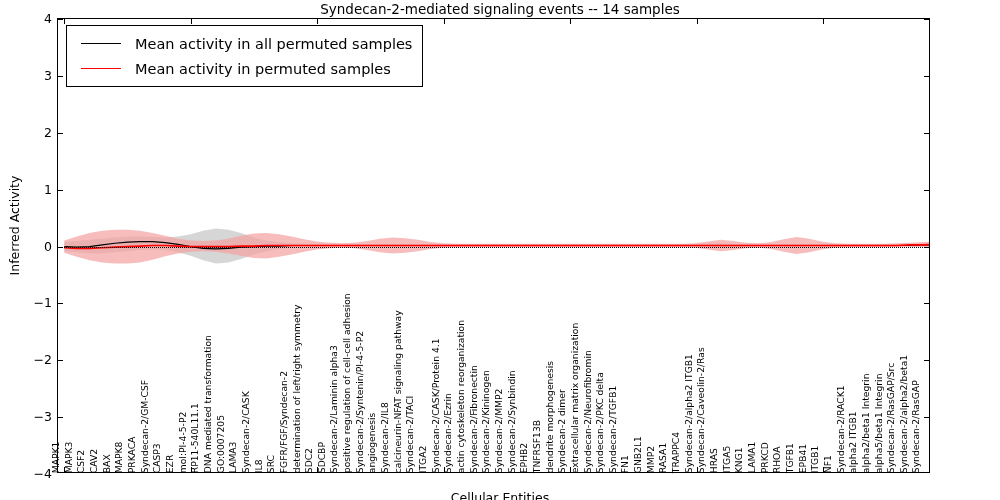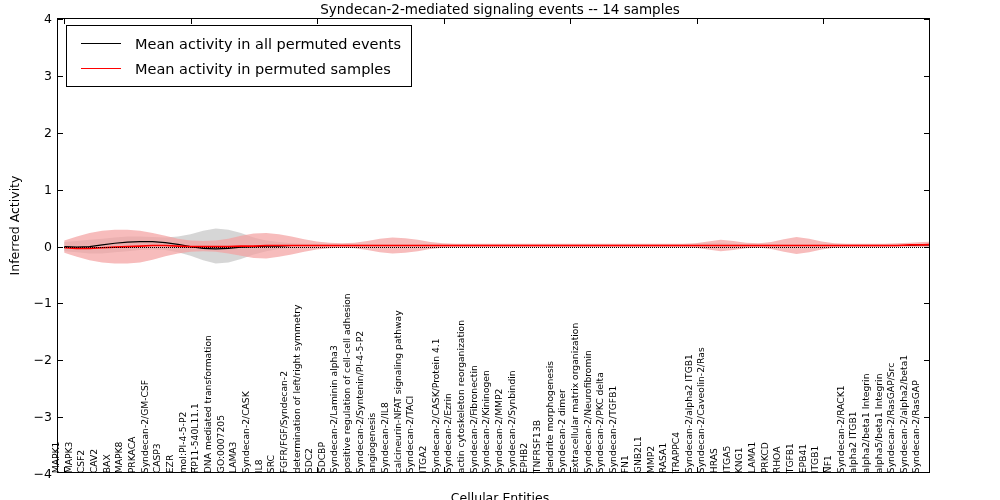--- a/index.html
+++ b/index.html
@@ -66,21 +66,21 @@
     <svg class="band" preserveAspectRatio="none" viewBox="0 0 873 455">
         <path d="M6.33 224.09 L18.98 222.95 L31.63 221.81 L44.28 220.67 L56.93 219.54 L69.59 218.40 L82.24 218.40 L94.89 218.97 L107.54 219.54 L120.20 218.40 L132.85 216.13 L145.50 212.71 L158.15 210.44 L170.80 211.57 L183.46 214.99 L196.11 219.54 L208.76 222.38 L221.41 224.09 L234.07 225.22 L246.72 225.79 L259.37 225.79 L272.02 226.36 L284.67 226.36 L297.33 226.36 L309.98 226.36 L322.63 226.36 L335.28 226.36 L347.93 226.36 L360.59 226.36 L373.24 226.36 L385.89 226.36 L398.54 226.36 L411.20 226.36 L423.85 226.36 L436.50 226.36 L449.15 226.36 L461.80 226.36 L474.46 226.36 L487.11 226.36 L499.76 226.36 L512.41 226.36 L525.07 226.36 L537.72 226.36 L550.37 226.36 L563.02 226.36 L575.67 226.36 L588.33 226.36 L600.98 226.36 L613.63 226.36 L626.28 226.36 L638.93 225.79 L651.59 225.22 L664.24 225.22 L676.89 225.79 L689.54 226.36 L702.20 226.36 L714.85 226.36 L727.50 226.36 L740.15 226.36 L752.80 226.36 L765.46 226.36 L778.11 226.36 L790.76 226.36 L803.41 226.36 L816.07 226.36 L828.72 226.36 L841.37 226.36 L854.02 226.36 L866.67 225.79 L879.33 225.22 L891.98 225.22 L904.63 225.22 L917.28 225.22 L929.93 225.22 L942.59 225.22 L955.24 225.22 L967.89 225.22 L967.89 228.64 L955.24 228.64 L942.59 228.64 L929.93 228.64 L917.28 228.64 L904.63 228.64 L891.98 228.64 L879.33 228.64 L866.67 228.64 L854.02 228.64 L841.37 228.64 L828.72 228.64 L816.07 228.64 L803.41 228.64 L790.76 228.64 L778.11 228.64 L765.46 228.64 L752.80 228.64 L740.15 228.64 L727.50 228.64 L714.85 228.64 L702.20 228.64 L689.54 228.64 L676.89 229.21 L664.24 229.78 L651.59 229.78 L638.93 229.21 L626.28 228.64 L613.63 228.64 L600.98 228.64 L588.33 228.64 L575.67 228.64 L563.02 228.64 L550.37 228.64 L537.72 228.64 L525.07 228.64 L512.41 228.64 L499.76 228.64 L487.11 228.64 L474.46 228.64 L461.80 228.64 L449.15 228.64 L436.50 228.64 L423.85 228.64 L411.20 228.64 L398.54 228.64 L385.89 228.64 L373.24 228.64 L360.59 228.64 L347.93 228.64 L335.28 228.64 L322.63 228.64 L309.98 228.64 L297.33 228.64 L284.67 228.64 L272.02 228.64 L259.37 229.21 L246.72 229.21 L234.07 229.78 L221.41 230.91 L208.76 233.19 L196.11 236.60 L183.46 241.15 L170.80 244.56 L158.15 245.70 L145.50 242.29 L132.85 237.74 L120.20 234.33 L107.54 232.05 L94.89 231.48 L82.24 232.05 L69.59 233.19 L56.93 234.33 L44.28 235.46 L31.63 235.46 L18.98 234.33 L6.33 233.19 Z" fill="#c8c8c8" fill-opacity="0.75" stroke="none"></path>
         <path d="M6.33 222.38 L18.98 218.40 L31.63 214.99 L44.28 212.71 L56.93 211.57 L69.59 211.57 L82.24 212.71 L94.89 214.99 L107.54 217.83 L120.20 220.67 L132.85 222.38 L145.50 222.95 L158.15 222.38 L170.80 220.67 L183.46 217.83 L196.11 215.56 L208.76 214.99 L221.41 216.13 L234.07 218.40 L246.72 221.24 L259.37 223.52 L272.02 224.66 L284.67 225.22 L297.33 224.66 L309.98 222.95 L322.63 220.67 L335.28 219.54 L347.93 220.11 L360.59 221.81 L373.24 224.09 L385.89 225.22 L398.54 225.79 L411.20 225.79 L423.85 225.79 L436.50 225.79 L449.15 225.79 L461.80 225.79 L474.46 225.79 L487.11 225.79 L499.76 225.79 L512.41 225.79 L525.07 225.79 L537.72 225.79 L550.37 225.79 L563.02 225.79 L575.67 225.79 L588.33 225.79 L600.98 225.79 L613.63 225.79 L626.28 225.79 L638.93 225.22 L651.59 223.52 L664.24 221.81 L676.89 222.95 L689.54 224.66 L702.20 225.22 L714.85 224.09 L727.50 221.24 L740.15 218.97 L752.80 220.67 L765.46 223.52 L778.11 225.22 L790.76 225.79 L803.41 225.79 L816.07 225.79 L828.72 225.79 L841.37 225.22 L854.02 224.66 L866.67 224.09 L879.33 223.52 L891.98 222.95 L904.63 222.95 L917.28 222.95 L929.93 222.38 L942.59 222.38 L955.24 221.81 L967.89 221.81 L967.89 226.93 L955.24 227.50 L942.59 228.07 L929.93 228.07 L917.28 228.07 L904.63 228.64 L891.98 228.64 L879.33 228.64 L866.67 228.64 L854.02 228.64 L841.37 228.64 L828.72 229.21 L816.07 229.21 L803.41 229.21 L790.76 229.21 L778.11 229.78 L765.46 231.48 L752.80 234.33 L740.15 236.03 L727.50 233.76 L714.85 230.91 L702.20 229.78 L689.54 230.34 L676.89 232.05 L664.24 233.19 L651.59 231.48 L638.93 229.78 L626.28 229.21 L613.63 229.21 L600.98 229.21 L588.33 229.21 L575.67 229.21 L563.02 229.21 L550.37 229.21 L537.72 229.21 L525.07 229.21 L512.41 229.21 L499.76 229.21 L487.11 229.21 L474.46 229.21 L461.80 229.21 L449.15 229.21 L436.50 229.21 L423.85 229.21 L411.20 229.21 L398.54 229.21 L385.89 229.78 L373.24 230.91 L360.59 233.19 L347.93 234.89 L335.28 235.46 L322.63 234.33 L309.98 232.05 L297.33 230.34 L284.67 229.78 L272.02 230.34 L259.37 231.48 L246.72 233.76 L234.07 236.60 L221.41 238.88 L208.76 240.58 L196.11 240.01 L183.46 237.74 L170.80 235.46 L158.15 233.76 L145.50 233.19 L132.85 233.76 L120.20 235.46 L107.54 238.31 L94.89 241.72 L82.24 244.56 L69.59 245.70 L56.93 245.70 L44.28 244.56 L31.63 242.29 L18.98 238.88 L6.33 234.89 Z" fill="#f4a0a0" fill-opacity="0.70" stroke="none"></path>
         <path d="M6.33 228.64 L18.98 229.21 L31.63 228.64 L44.28 226.93 L56.93 225.22 L69.59 224.09 L82.24 223.52 L94.89 223.52 L107.54 224.66 L120.20 226.36 L132.85 228.64 L145.50 230.34 L158.15 230.91 L170.80 230.34 L183.46 229.21 L196.11 228.64 L208.76 228.07 L221.41 228.07 L234.07 227.50 L246.72 227.50 L259.37 227.50 L272.02 227.50 L284.67 227.50 L297.33 227.50 L309.98 227.50 L322.63 227.50 L335.28 227.50 L347.93 227.50 L360.59 227.50 L373.24 227.50 L385.89 227.50 L398.54 227.50 L411.20 227.50 L423.85 227.50 L436.50 227.50 L449.15 227.50 L461.80 227.50 L474.46 227.50 L487.11 227.50 L499.76 227.50 L512.41 227.50 L525.07 227.50 L537.72 227.50 L550.37 227.50 L563.02 227.50 L575.67 227.50 L588.33 227.50 L600.98 227.50 L613.63 227.50 L626.28 227.50 L638.93 227.50 L651.59 227.50 L664.24 227.50 L676.89 227.50 L689.54 227.50 L702.20 227.50 L714.85 227.50 L727.50 227.50 L740.15 227.50 L752.80 227.50 L765.46 227.50 L778.11 227.50 L790.76 227.50 L803.41 227.50 L816.07 227.50 L828.72 227.50 L841.37 227.50 L854.02 227.50 L866.67 226.93 L879.33 226.93 L891.98 226.93 L904.63 226.93 L917.28 226.93 L929.93 226.93 L942.59 226.93 L955.24 226.36 L967.89 226.36 " fill="none" stroke="#000000" stroke-width="1.2"></path>
         <path d="M6.33 229.78 L18.98 230.34 L31.63 230.34 L44.28 229.78 L56.93 229.21 L69.59 228.64 L82.24 228.07 L94.89 227.50 L107.54 227.50 L120.20 228.07 L132.85 228.64 L145.50 228.64 L158.15 228.64 L170.80 228.64 L183.46 228.07 L196.11 228.07 L208.76 227.50 L221.41 227.50 L234.07 227.50 L246.72 227.50 L259.37 227.50 L272.02 227.50 L284.67 227.50 L297.33 227.50 L309.98 227.50 L322.63 227.50 L335.28 227.50 L347.93 227.50 L360.59 227.50 L373.24 227.50 L385.89 227.50 L398.54 227.50 L411.20 227.50 L423.85 227.50 L436.50 227.50 L449.15 227.50 L461.80 227.50 L474.46 227.50 L487.11 227.50 L499.76 227.50 L512.41 227.50 L525.07 227.50 L537.72 227.50 L550.37 227.50 L563.02 227.50 L575.67 227.50 L588.33 227.50 L600.98 227.50 L613.63 227.50 L626.28 227.50 L638.93 227.50 L651.59 227.50 L664.24 227.50 L676.89 227.50 L689.54 227.50 L702.20 227.50 L714.85 227.50 L727.50 227.50 L740.15 227.50 L752.80 227.50 L765.46 227.50 L778.11 227.50 L790.76 227.50 L803.41 227.50 L816.07 227.50 L828.72 227.50 L841.37 227.50 L854.02 226.93 L866.67 226.93 L879.33 226.36 L891.98 226.36 L904.63 226.36 L917.28 225.79 L929.93 225.79 L942.59 225.22 L955.24 224.66 L967.89 224.09 " fill="none" stroke="#ff0000" stroke-width="1.7"></path>
       </svg>
     <div class="zeroline" style="top: 227.5px;"></div>
     <div class="legend">
       <div class="legrow">
         <span class="legline"></span>
-        <span class="legtxt">Mean activity in all permuted events</span>
+        <span class="legtxt">Mean activity in all permuted samples</span>
       </div>
       <div class="legrow">
         <span class="legline red"></span>
         <span class="legtxt">Mean activity in permuted samples</span>
       </div>
     </div>
   <div class="ytick-line " style="top: 398.125px;"></div>
       <div class="ytick-line r" style="top: 398.125px;"></div>
       <div class="ytick-line " style="top: 341.25px;"></div>
       <div class="ytick-line r" style="top: 341.25px;"></div>

